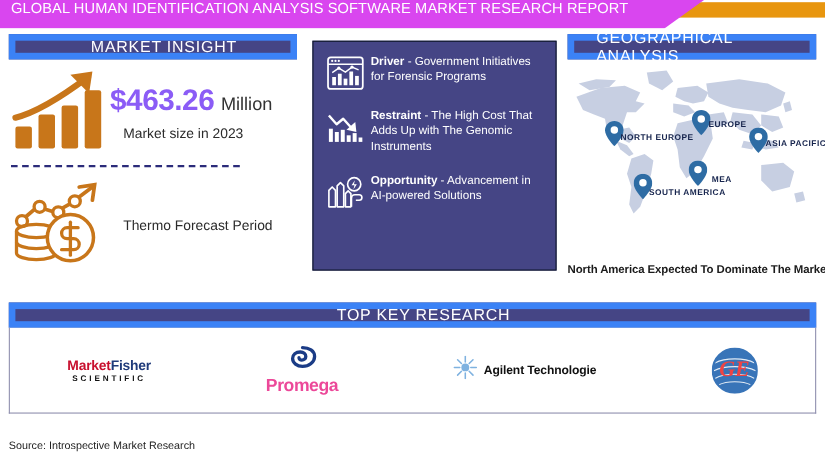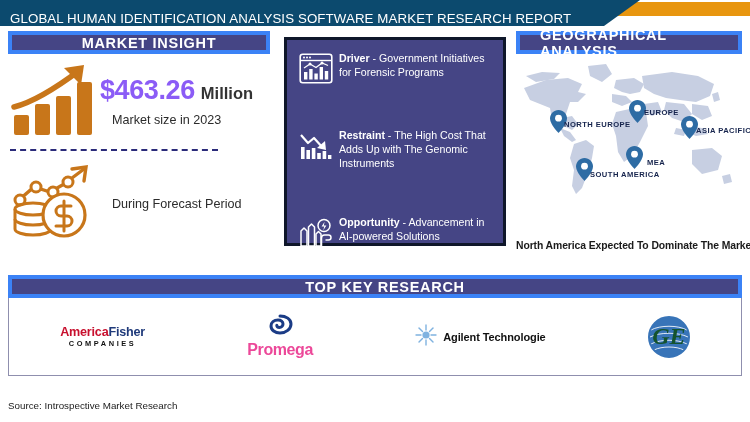--- a/index.html
+++ b/index.html
@@ -18,41 +18,41 @@
   
   .banner-wrap {
     position: absolute; left: 0; top: 0; width: 750px; height: 26px;
   }
   .banner-orange {
     position: absolute; right: 0; top: 2px; width: 300px; height: 14px;
     background: #E8960F;
   }
   .banner-navy {
     position: absolute; left: 0; top: 0; width: 640px; height: 26px;
-    background: #0c4a6e;
+    background: #d946ef;
     clip-path: polygon(0 0, 640px 0, 604px 26px, 0 26px);
-    display: flex; align-items: flex-end;
+    display: flex; align-items: flex-start;
   }
   .banner-title {
     color: #ffffff;
     font-size: 13.3px;
     font-weight: 400;
     letter-spacing: 0.1px;
     padding-left: 10px;
     white-space: nowrap;
     font-family: "Liberation Sans", sans-serif;
   }
 
   
   .sec-head {
     background: #454585;
-    border: 4px solid #3b82f6;
+    border: 6px solid #3b82f6;
     color: #ffffff;
     font-size: 14.5px;
-    font-weight: bold;
+    font-weight: normal;
     letter-spacing: 0.7px;
     display: flex; align-items: center; justify-content: center;
     height: 23px;
     padding-left: 20px;
   }
 
   
   .col1 { position: absolute; left: 8px; top: 31px; width: 262px; }
   .col1 .sec-head { width: 262px; }
 
@@ -60,41 +60,41 @@
     display: flex; align-items: center;
     margin-top: 6px;
   }
   .stat-text { display: flex; flex-direction: column; }
   .stat-line1 { display: flex; align-items: baseline; white-space: nowrap; }
   .stat-big {
     font-size: 27px; font-weight: bold; color: #8b5cf6;
     letter-spacing: -0.4px;
   }
   .stat-unit {
-    font-size: 16.5px; color: #333333; margin-left: 6px; font-weight: 700;
+    font-size: 16.5px; color: #333333; margin-left: 6px; font-weight: 400;
   }
   .stat-sub {
     font-size: 12.6px; color: #2b2b2b; margin-top: 7px; margin-left: 12px;
     white-space: nowrap;
   }
   .dash-div {
     width: 208px; height: 0; margin: 7px 0 0 2px;
     border-top: 2px dashed #2b2b7a;
   }
 
   
   .col2 { position: absolute; left: 284px; top: 31px; width: 222px; }
   .col2 .sec-head { width: 222px; }
   .dyn-body {
     margin-top: 6px;
     width: 222px; height: 209px;
     background: #454585;
-    border: 3px solid #0f172a;
+    border: 1px solid #0f172a;
     padding: 11px 8px 0 8px;
-    display: flex; flex-direction: column; justify-content: flex-start; gap: 28px;
+    display: flex; flex-direction: column; justify-content: flex-start;
   }
   .dyn-item { display: flex; align-items: flex-start; margin-bottom: 16px; }
   .dyn-ico { width: 42px; flex: 0 0 42px; display: flex; justify-content: center; padding-top: 2px; }
   .dyn-txt {
     color: #ffffff; font-size: 10.6px; line-height: 1.32;
     padding-left: 2px; padding-top: 1px;
   }
   .dyn-txt b { font-weight: bold; }
 
   
@@ -140,22 +140,22 @@
   .pm-name {
     font-size: 16px; font-weight: bold; color: #ec4899;
     letter-spacing: -0.4px; margin-top: 1px;
   }
   
   .ag { display: flex; align-items: center; }
   .ag-name { font-size: 11px; font-weight: bold; color: #111; margin-left: 6px; letter-spacing: -0.1px; }
   
   .ge-mono {
     font-family: "Liberation Serif", serif;
-    font-style: italic; font-weight: bold; font-size: 24px;
-    color: #14532d;
+    font-style: italic; font-weight: bold; font-size: 20px;
+    color: #ef4444;
   }
   
   .nms { display: flex; align-items: center; }
   .nms-txt { display: flex; flex-direction: column; margin-left: 5px; }
   .nms-name {
     font-family: "Liberation Serif", serif;
     font-size: 21px; color: #1c1c1c; line-height: 0.95; letter-spacing: 0.5px;
   }
   .nms-labs {
     font-size: 6.6px; color: #555; letter-spacing: 3px;
@@ -228,21 +228,21 @@
             <path d="M7 62 v10 a18 6 0 0 0 36 0 v-10"></path>
           </g>
           <circle cx="56" cy="58" r="21" stroke="#C8761A" stroke-width="3.2" fill="#ffffff"></circle>
           <g stroke="#C8761A" stroke-width="3" fill="none" stroke-linecap="round">
             <path d="M63 49 h-10 a5 5 0 0 0 0 10 h6 a5 5 0 0 1 0 10 h-11"></path>
             <path d="M56 44 v30"></path>
           </g>
         </svg>
       </div>
       <div class="stat-text">
-        <div class="stat-sub">During Forecast Period</div>
+        <div class="stat-sub">Thermo Forecast Period</div>
       </div>
     </div>
   </div>
 
   <div class="col2">
     <div class="dyn-body">
 
       <div class="dyn-item">
         <div class="dyn-ico">
           <svg width="34" height="31" viewBox="0 0 34 31">
@@ -395,23 +395,23 @@
     <div class="map-caption">North America Expected To Dominate The Market</div>
   </div>
 
   <div class="bottom">
     <div class="sec-head">TOP KEY RESEARCH</div>
     <div class="logos-box">
 
       <div class="logo-cell">
         <div class="tf">
           <div class="tf-top">
-            <span class="tf-thermo">America</span><span class="tf-fisher">Fisher</span>
+            <span class="tf-thermo">Market</span><span class="tf-fisher">Fisher</span>
           </div>
-          <div class="tf-bot">COMPANIES</div>
+          <div class="tf-bot">SCIENTIFIC</div>
         </div>
       </div>
 
       <div class="logo-cell">
         <div class="pm">
           <span>
             <svg width="28" height="22" viewBox="0 0 28 22">
               <path d="M14 2 C20 2 25 5 25 10 C25 15 20 19 14 19 C9 19 5 16 5 12 C5 8.5 8 6 12 6 C15 6 17 7.7 17 10 C17 12 15.4 13.4 13.4 13.4 C11.9 13.4 10.8 12.4 10.8 11.2" stroke="#1b3c86" stroke-width="3" fill="none" stroke-linecap="round"></path>
             </svg>
           </span>

